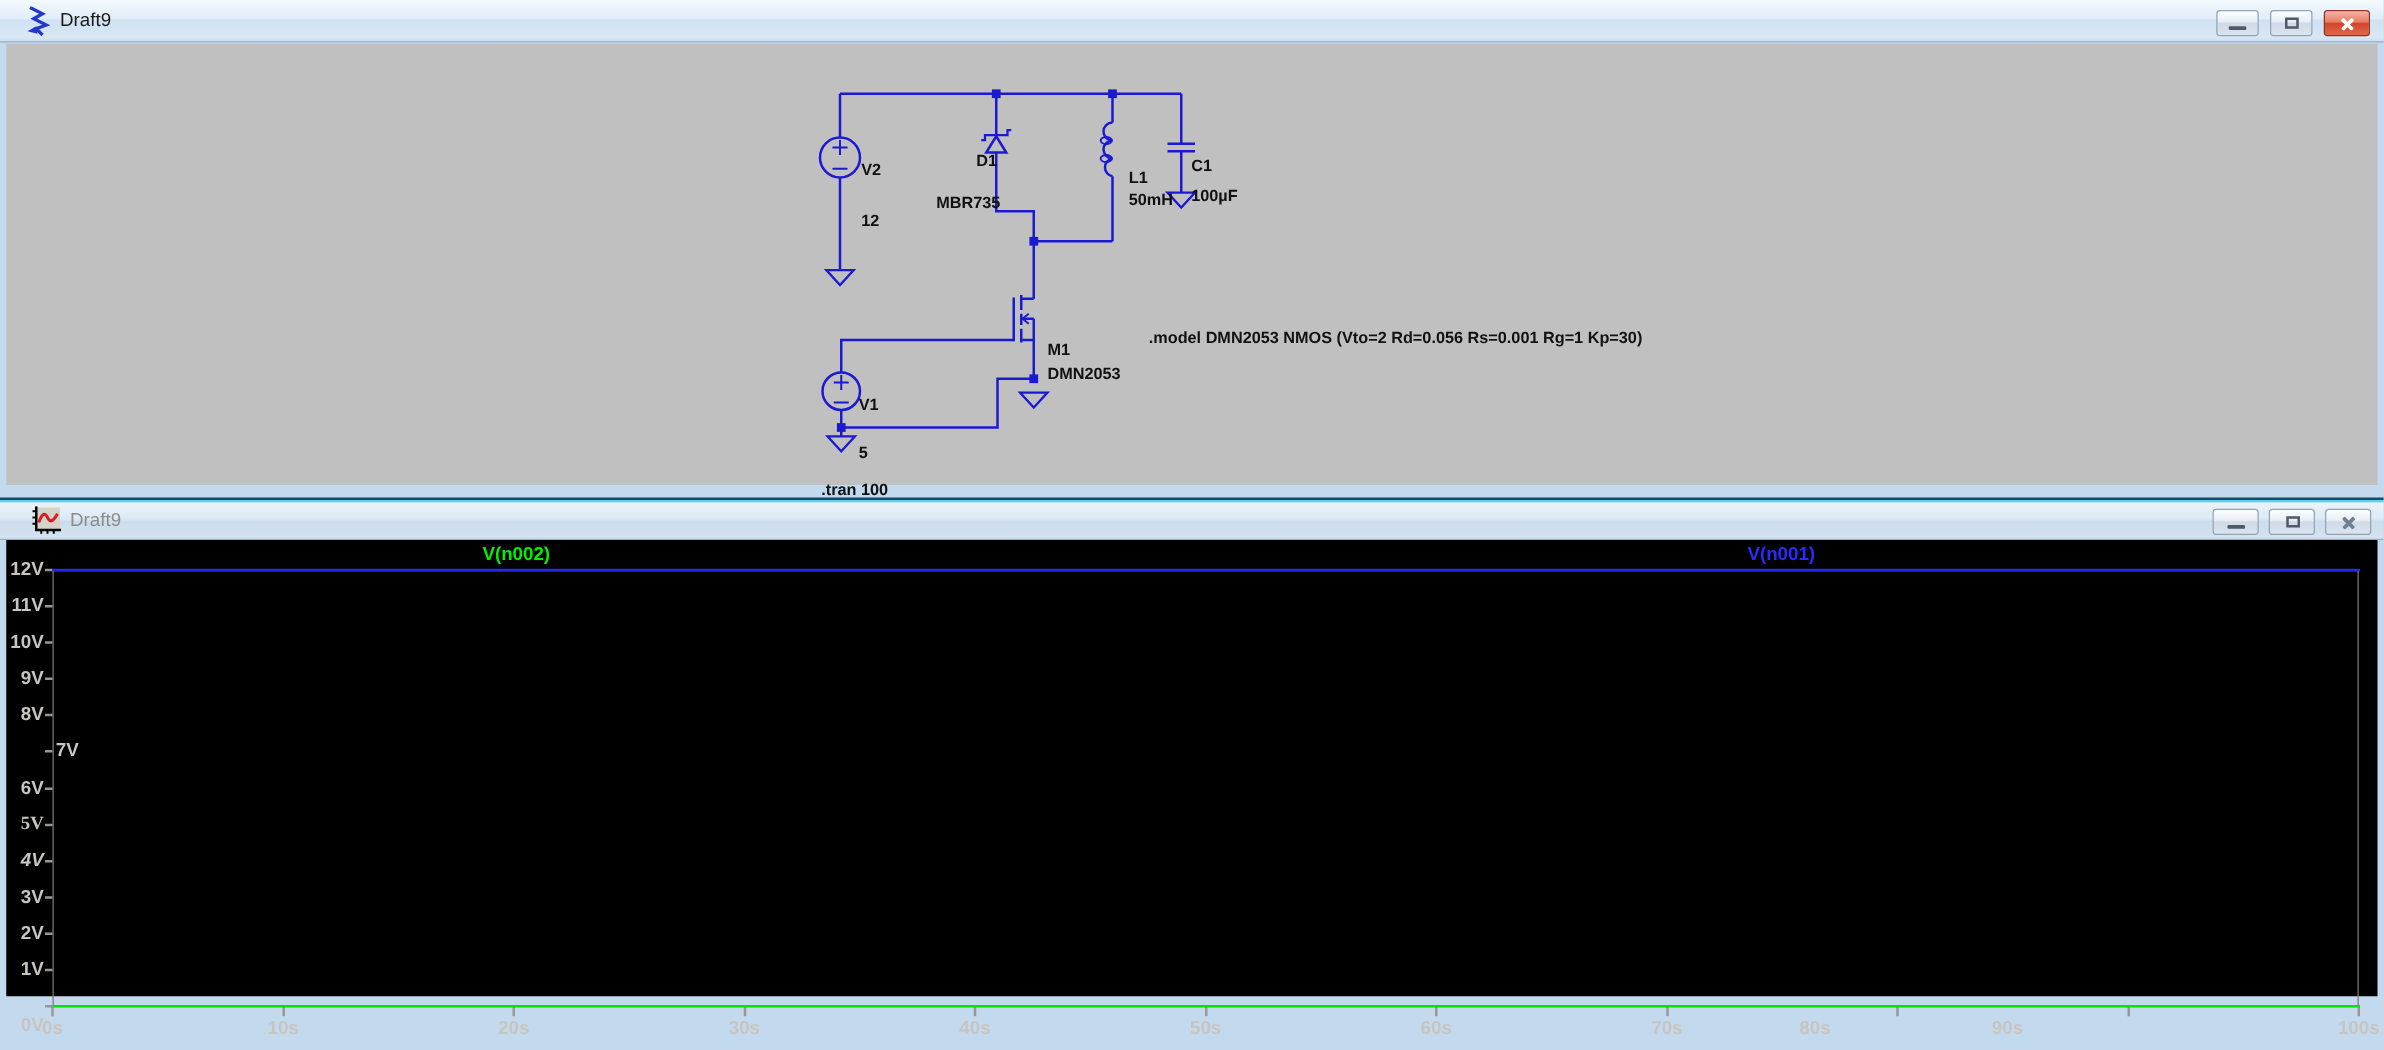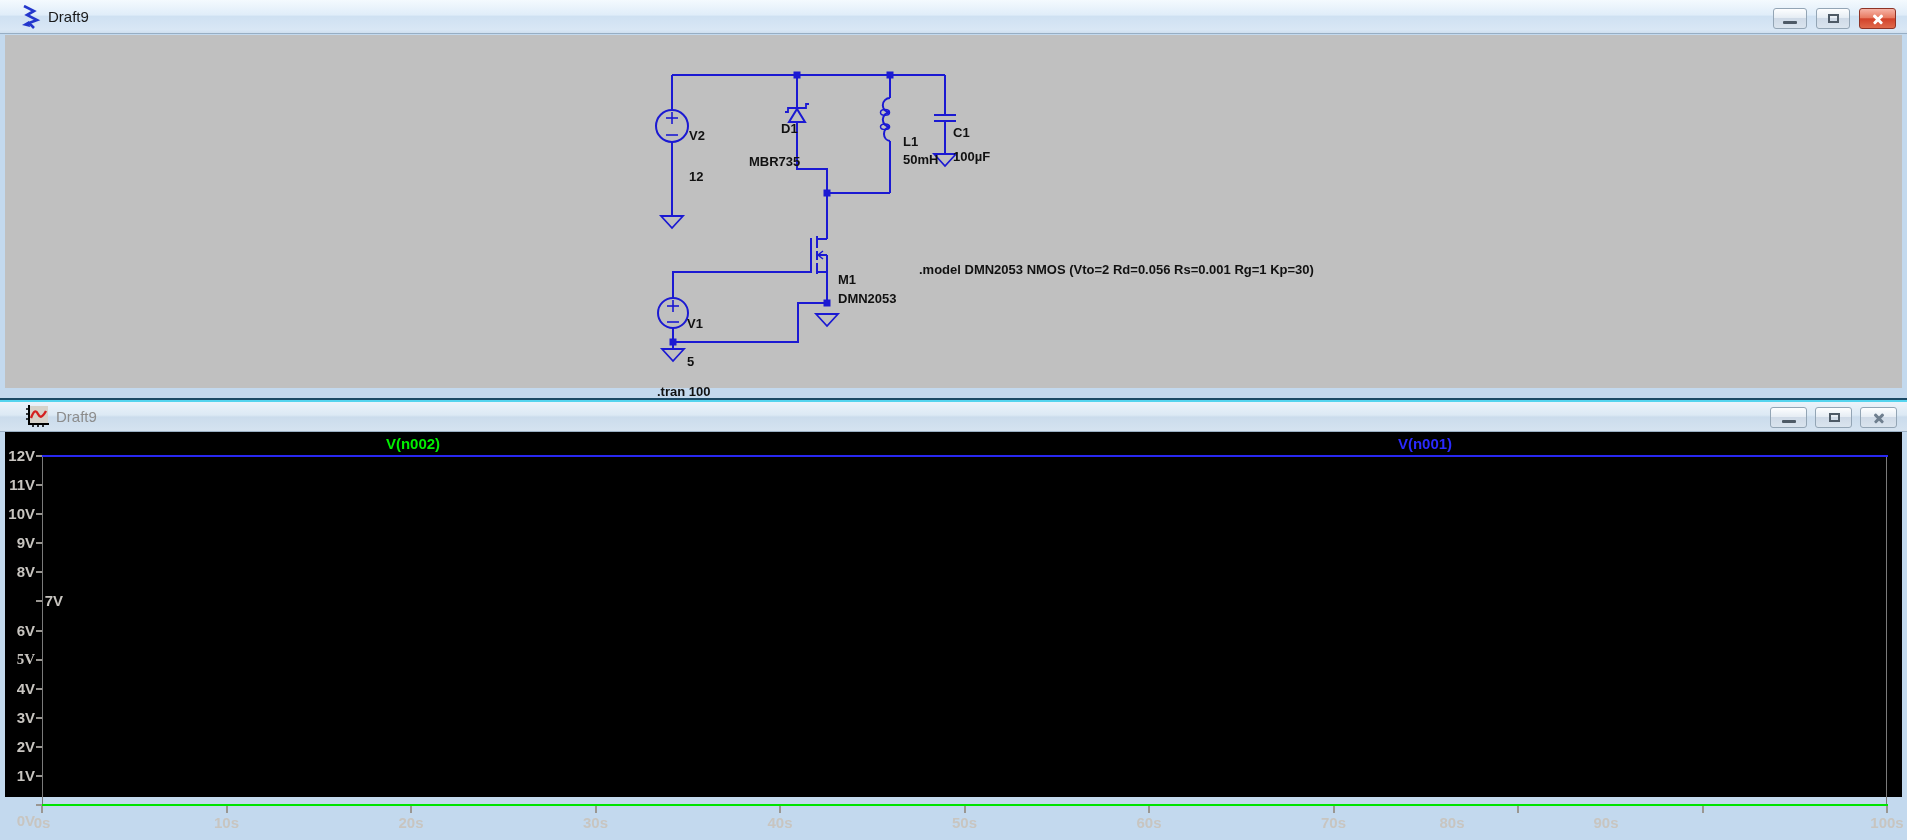--- a/index.html
+++ b/index.html
@@ -230,21 +230,21 @@
       <div class="ylab" style="left: 0px; top: 102.3px; width: 30px;">9V</div>
       <div class="ytick" style="left: 31px; top: 110.3px;"></div>
       <div class="ylab" style="left: 0px; top: 131.3px; width: 30px;">8V</div>
       <div class="ytick" style="left: 31px; top: 139.3px;"></div>
       <div class="ylab" style="left: 0px; top: 160.4px; width: 30px; margin-left: 28px;">7V</div>
       <div class="ytick" style="left: 31px; top: 168.4px;"></div>
       <div class="ylab" style="left: 0px; top: 189.5px; width: 30px;">6V</div>
       <div class="ytick" style="left: 31px; top: 197.5px;"></div>
       <div class="ylab" style="left: 0px; top: 218.6px; width: 30px; font-family: Liberation Serif, serif;">5V</div>
       <div class="ytick" style="left: 31px; top: 226.6px;"></div>
-      <div class="ylab" style="left: 0px; top: 247.7px; width: 30px;">4V</div>
+      <div class="ylab" style="left: 0px; top: 247.7px; width: 30px; font-style: italic;">4V</div>
       <div class="ytick" style="left: 31px; top: 255.7px;"></div>
       <div class="ylab" style="left: 0px; top: 276.8px; width: 30px;">3V</div>
       <div class="ytick" style="left: 31px; top: 284.8px;"></div>
       <div class="ylab" style="left: 0px; top: 305.8px; width: 30px;">2V</div>
       <div class="ytick" style="left: 31px; top: 313.8px;"></div>
       <div class="ylab" style="left: 0px; top: 334.9px; width: 30px;">1V</div>
       <div class="ytick" style="left: 31px; top: 342.9px;"></div>
       <div class="ylab" style="left: 0px; top: 380px; width: 30px;">0V</div>
       <div class="ytick" style="left: 31px; top: 372px;"></div>
       <div class="xtick" style="left: 36px; top: 373px;"></div>

